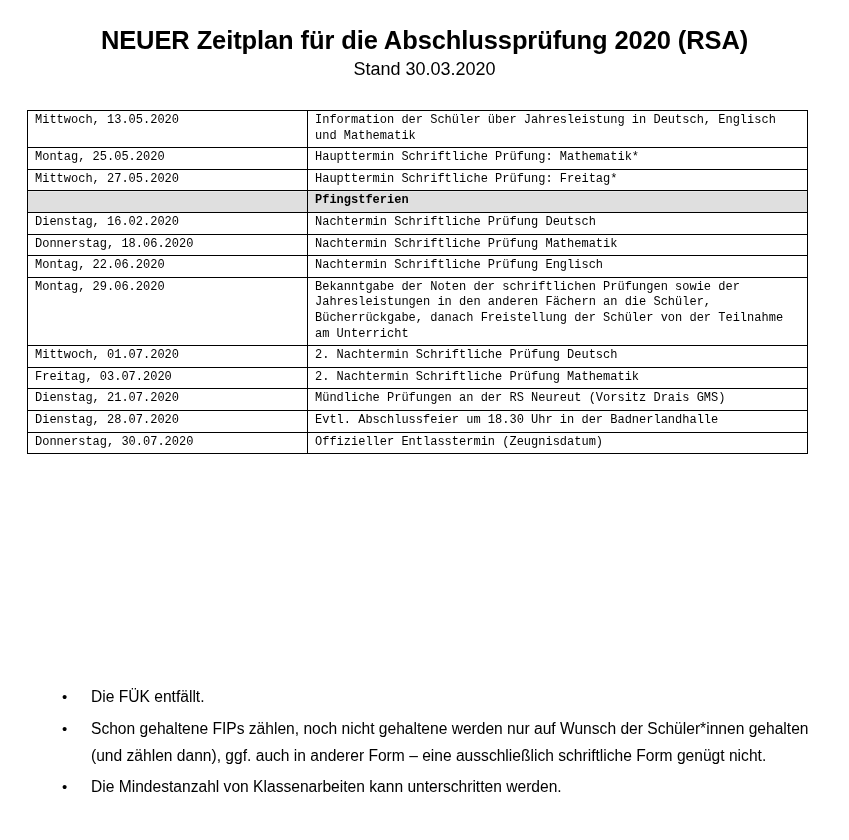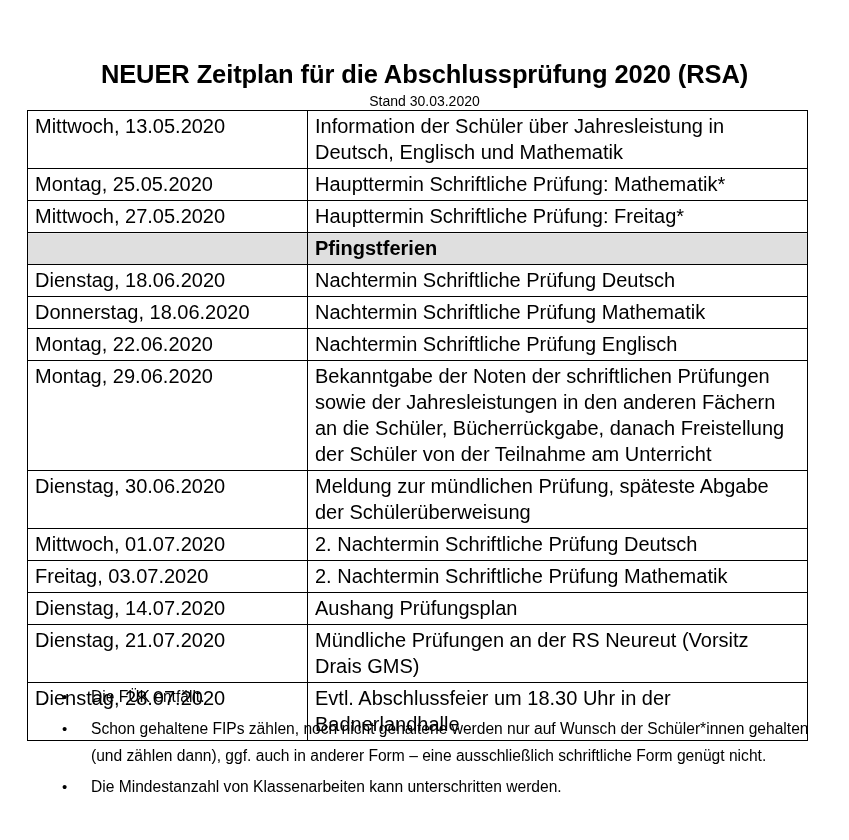--- a/index.html
+++ b/index.html
@@ -15,53 +15,52 @@
     overflow: hidden;
     font-family: "Liberation Sans", sans-serif;
     color: #000000;
     -webkit-font-smoothing: antialiased;
   }
 
   
   .doc-header {
     text-align: center;
     padding-top: 26px;
-    margin-top: 34px;
   }
   .doc-title {
     font-family: "Liberation Sans", sans-serif;
     font-size: 25.5px;
     font-weight: bold;
     line-height: 1.16;
     letter-spacing: -0.1px;
     margin: 0;
     white-space: nowrap;
   }
   .doc-subtitle {
     font-family: "Liberation Sans", sans-serif;
-    font-size: 14px;
+    font-size: 18px;
     font-weight: normal;
     line-height: 1.2;
     margin: 3px 0 0 0;
     white-space: nowrap;
   }
 
   
   .schedule-wrap {
     position: absolute;
     left: 27px;
     top: 110px;
     width: 780px;
   }
   table.schedule {
     border-collapse: collapse;
     width: 780px;
     table-layout: fixed;
-    font-family: Liberation Sans, sans-serif;
-    font-size: 20px;
+    font-family: Liberation Mono, monospace;
+    font-size: 12px;
     line-height: 1.30;
   }
   table.schedule col.col-date  { width: 280px; }
   table.schedule col.col-event { width: 500px; }
 
   table.schedule td {
     border: 1.4px solid #000000;
     padding: 2px 7px 3px 7px;
     vertical-align: top;
     word-wrap: break-word;
@@ -133,58 +132,54 @@
         </tr>
         <tr>
           <td class="cell-date">Mittwoch, 27.05.2020</td>
           <td class="cell-event">Haupttermin Schriftliche Prüfung: Freitag*</td>
         </tr>
         <tr class="row-holiday">
           <td class="cell-date"></td>
           <td class="cell-event">Pfingstferien</td>
         </tr>
         <tr>
-          <td class="cell-date">Dienstag, 18.06.2020</td>
+          <td class="cell-date">Dienstag, 16.02.2020</td>
           <td class="cell-event">Nachtermin Schriftliche Prüfung Deutsch</td>
         </tr>
         <tr>
           <td class="cell-date">Donnerstag, 18.06.2020</td>
           <td class="cell-event">Nachtermin Schriftliche Prüfung Mathematik</td>
         </tr>
         <tr>
           <td class="cell-date">Montag, 22.06.2020</td>
           <td class="cell-event">Nachtermin Schriftliche Prüfung Englisch</td>
         </tr>
         <tr>
           <td class="cell-date">Montag, 29.06.2020</td>
           <td class="cell-event">Bekanntgabe der Noten der schriftlichen Prüfungen sowie der Jahresleistungen in den anderen Fächern an die Schüler, Bücherrückgabe, danach Freistellung der Schüler von der Teilnahme am Unterricht</td>
         </tr>
         <tr>
-          <td class="cell-date">Dienstag, 30.06.2020</td>
-          <td class="cell-event">Meldung zur mündlichen Prüfung, späteste Abgabe der Schülerüberweisung</td>
-        </tr>
-        <tr>
           <td class="cell-date">Mittwoch, 01.07.2020</td>
           <td class="cell-event">2. Nachtermin Schriftliche Prüfung Deutsch</td>
         </tr>
         <tr>
           <td class="cell-date">Freitag, 03.07.2020</td>
           <td class="cell-event">2. Nachtermin Schriftliche Prüfung Mathematik</td>
         </tr>
         <tr>
-          <td class="cell-date">Dienstag, 14.07.2020</td>
-          <td class="cell-event">Aushang Prüfungsplan</td>
-        </tr>
-        <tr>
           <td class="cell-date">Dienstag, 21.07.2020</td>
           <td class="cell-event">Mündliche Prüfungen an der RS Neureut (Vorsitz Drais GMS)</td>
         </tr>
         <tr>
           <td class="cell-date">Dienstag, 28.07.2020</td>
           <td class="cell-event">Evtl. Abschlussfeier um 18.30 Uhr in der Badnerlandhalle</td>
+        </tr>
+        <tr>
+          <td class="cell-date">Donnerstag, 30.07.2020</td>
+          <td class="cell-event">Offizieller Entlasstermin (Zeugnisdatum)</td>
         </tr>
       </tbody>
   </table>
 </div>
 
 <div class="notes">
   <ul class="note-list">
       <li><span class="bullet-mark">•</span><span>Die FÜK entfällt.</span></li>
       <li><span class="bullet-mark">•</span><span>Schon gehaltene FIPs zählen, noch nicht gehaltene werden nur auf Wunsch der Schüler*innen gehalten (und zählen dann), ggf. auch in anderer Form – eine ausschließlich schriftliche Form genügt nicht.</span></li>
       <li><span class="bullet-mark">•</span><span>Die Mindestanzahl von Klassenarbeiten kann unterschritten werden.</span></li>

